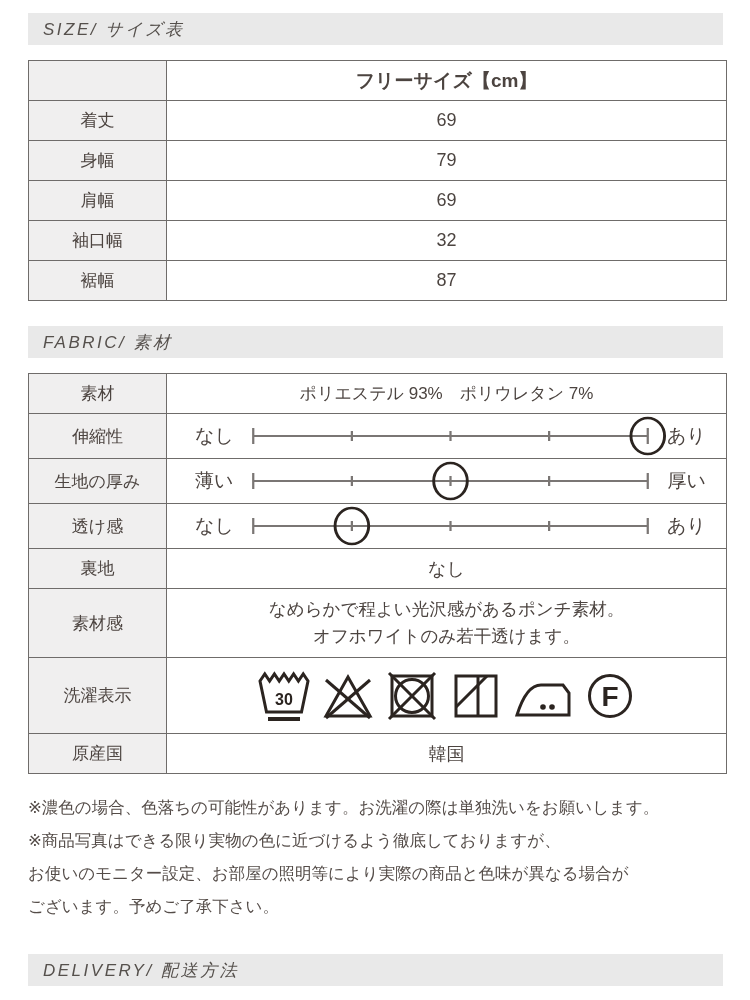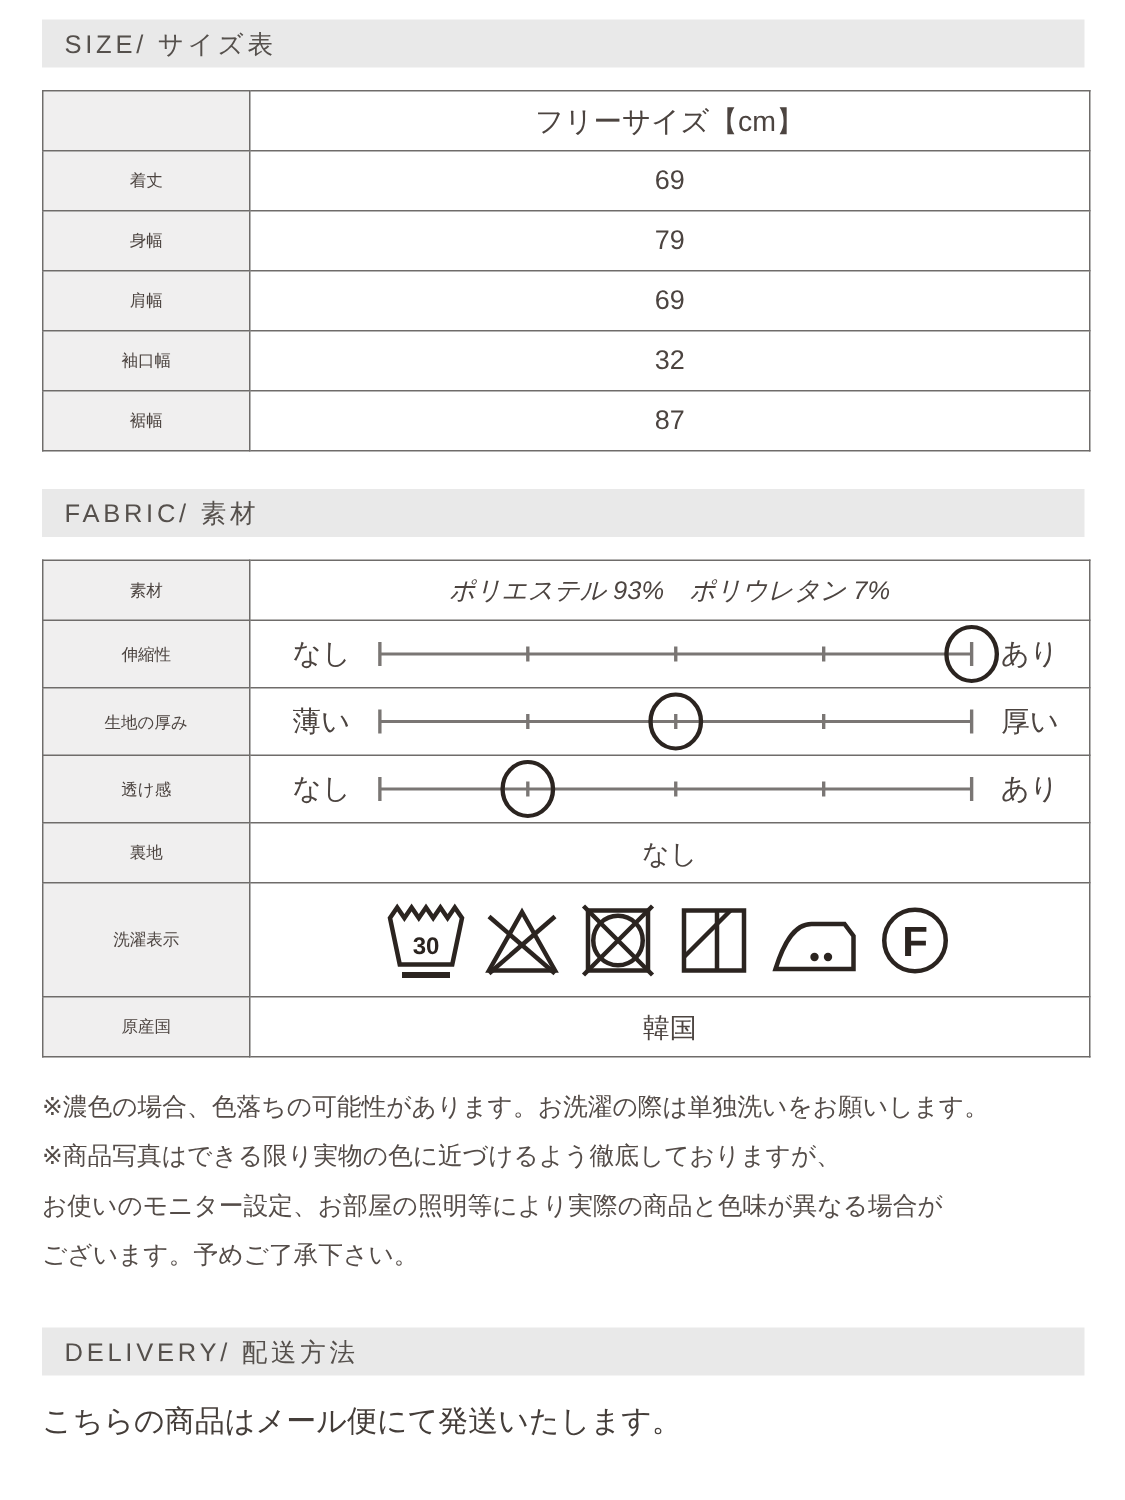--- a/index.html
+++ b/index.html
@@ -14,21 +14,21 @@
   .content{margin-left:28px;width:699px;}
 
   
   .bar{
     background:#e9e9e9;
     width:695px;height:32px;
     display:flex;align-items:center;
     padding-left:15px;box-sizing:border-box;
   }
   .bar span{
-    font-size:17px;letter-spacing:2.5px;color:#55504c;
+    font-size:17px;letter-spacing:2.5px;color:#55504c;font-style:italic;
   }
   .bar-size{margin-top:13px;}
   .bar-fabric{margin-top:25px;}
   .bar-delivery{margin-top:31px;}
 
   
   table{
     border-collapse:collapse;
     width:699px;
     table-layout:fixed;
@@ -38,26 +38,26 @@
     border:1px solid #6f6c6a;
     font-weight:normal;
     text-align:center;
     vertical-align:middle;
     padding:0;
     box-sizing:border-box;
   }
   .lbl{
     width:138px;
     background:#f0efef;
-    font-size:11px;
+    font-size:17px;
     color:#4c4440;
   }
   .val{font-size:18px;color:#4c4440;background:#ffffff;}
   .r40{height:40px;}
-  .size-hdr{font-size:19px;}
+  .size-hdr{font-size:19px;font-weight:bold;}
 
   
   .scale-cell{padding:0 14px;}
   .scale-wrap{display:flex;align-items:center;width:100%;}
   .scale-end{font-size:19px;flex:0 0 56px;color:#4c4440;}
   .scale-end.left{text-align:left;padding-left:14px;}
   .scale-end.right{text-align:right;padding-right:6px;}
   svg.scale{flex:1 1 auto;height:44px;overflow:visible;display:block;}
   svg.scale line{stroke:#7a7674;stroke-width:2;}
   svg.scale .sel{fill:none;stroke:#2b2420;stroke-width:2.6;}
@@ -116,21 +116,21 @@
       </table>
 
     <div class="bar bar-fabric">
       <span>FABRIC/ 素材</span>
     </div>
 
     <table class="fabric-table">
       <tbody>
           <tr>
         <td class="lbl r40">素材</td>
-        <td class="val r40" style="font-size:17px;font-style:italic;">ポリエステル 93%　ポリウレタン 7%</td>
+        <td class="val r40" style="font-size:17px;">ポリエステル 93%　ポリウレタン 7%</td>
       </tr>
 
       <tr>
         <td class="lbl r40">伸縮性</td>
         <td class="val r40 scale-cell">
           <div class="scale-wrap">
             <span class="scale-end left">なし</span>
             <svg class="scale" viewBox="0 0 356 44" preserveAspectRatio="none">
               <line x1="2" y1="22" x2="354" y2="22"></line>
               <line x1="2" y1="14" x2="2" y2="30"></line>
@@ -181,20 +181,27 @@
             <span class="scale-end right">あり</span>
           </div>
         </td>
       </tr>
 
       <tr>
         <td class="lbl r40">裏地</td>
         <td class="val r40">なし</td>
       </tr>
 
+      <tr>
+        <td class="lbl">素材感</td>
+        <td class="val texture-cell">
+          <div>なめらかで程よい光沢感があるポンチ素材。</div>
+          <div>オフホワイトのみ若干透けます。</div>
+        </td>
+      </tr>
 
       <tr>
         <td class="lbl">洗濯表示</td>
         <td class="val care-cell">
           <div class="care-icons">
 
             <svg width="52" height="58" viewBox="0 0 52 58">
               <path class="ci" d="M2,14 L6.8,7 L11.6,14 L16.4,7 L21.2,14 L26,7 L30.8,14 L35.6,7 L40.4,14 L45.2,7 L50,14 L43.5,45 L8.5,45 Z"></path>
               <text class="ci-txt" x="26" y="38" font-size="16" text-anchor="middle">30</text>
               <rect class="ci-fill" x="10" y="50" width="32" height="4"></rect>

